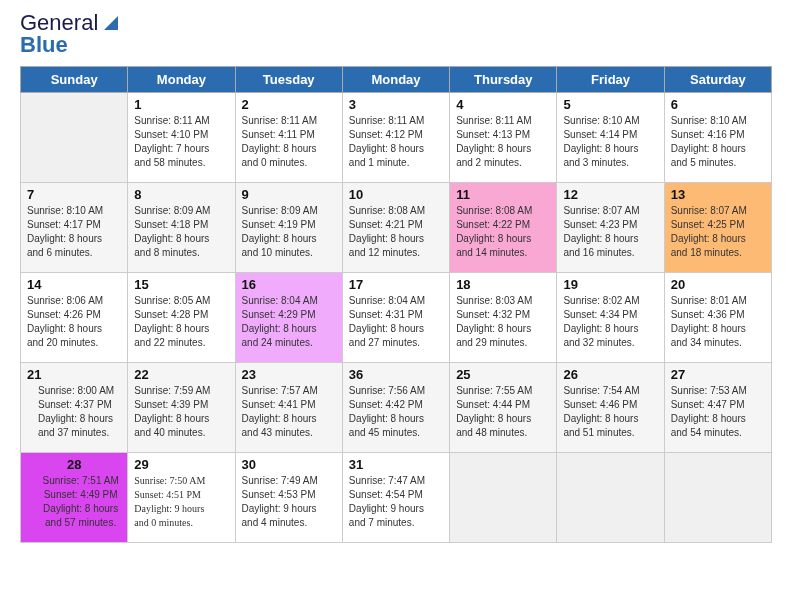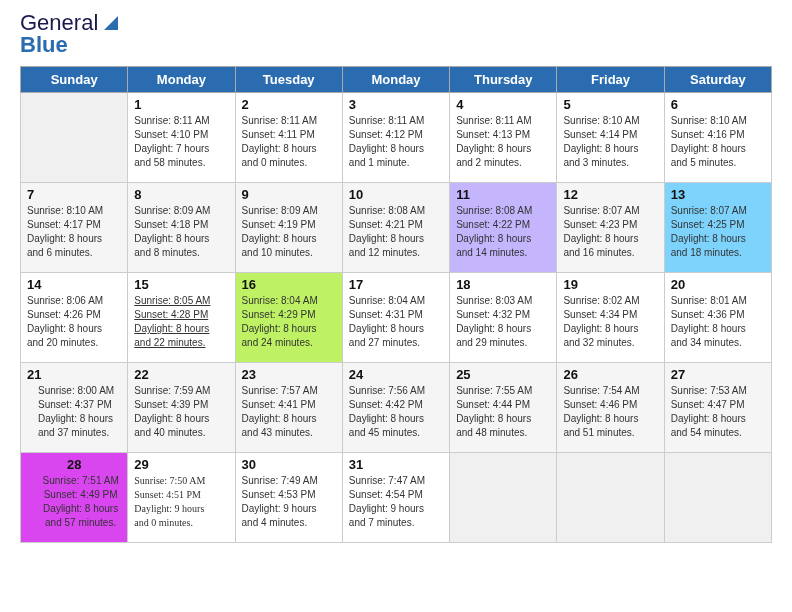--- a/index.html
+++ b/index.html
@@ -191,58 +191,58 @@
 Daylight: 8 hours
 and 10 minutes.</div>
           </td>
           <td style="background: rgb(245, 245, 245);">
             <span class="day-number">10</span>
             <div class="day-info" style="white-space: pre-line;">Sunrise: 8:08 AM
 Sunset: 4:21 PM
 Daylight: 8 hours
 and 12 minutes.</div>
           </td>
-          <td style="background: #c4b5fd;">
+          <td style="background: #f9a8d4;">
             <span class="day-number">11</span>
             <div class="day-info" style="white-space: pre-line;">Sunrise: 8:08 AM
 Sunset: 4:22 PM
 Daylight: 8 hours
 and 14 minutes.</div>
           </td>
           <td style="background: rgb(245, 245, 245);">
             <span class="day-number">12</span>
             <div class="day-info" style="white-space: pre-line;">Sunrise: 8:07 AM
 Sunset: 4:23 PM
 Daylight: 8 hours
 and 16 minutes.</div>
           </td>
-          <td style="background: #7dd3fc;">
+          <td style="background: #fdba74;">
             <span class="day-number">13</span>
             <div class="day-info" style="white-space: pre-line;">Sunrise: 8:07 AM
 Sunset: 4:25 PM
 Daylight: 8 hours
 and 18 minutes.</div>
           </td>
         </tr>
         <tr>
           <td style="background: rgb(255, 255, 255); margin-left: 20px;">
             <span class="day-number">14</span>
             <div class="day-info" style="white-space: pre-line;">Sunrise: 8:06 AM
 Sunset: 4:26 PM
 Daylight: 8 hours
 and 20 minutes.</div>
           </td>
           <td style="background: rgb(255, 255, 255);">
             <span class="day-number">15</span>
-            <div class="day-info" style="white-space: pre-line; text-decoration: underline;">Sunrise: 8:05 AM
+            <div class="day-info" style="white-space: pre-line;">Sunrise: 8:05 AM
 Sunset: 4:28 PM
 Daylight: 8 hours
 and 22 minutes.</div>
           </td>
-          <td style="background: #bef264;">
+          <td style="background: #f0abfc;">
             <span class="day-number">16</span>
             <div class="day-info" style="white-space: pre-line;">Sunrise: 8:04 AM
 Sunset: 4:29 PM
 Daylight: 8 hours
 and 24 minutes.</div>
           </td>
           <td style="background: rgb(255, 255, 255);">
             <span class="day-number">17</span>
             <div class="day-info" style="white-space: pre-line;">Sunrise: 8:04 AM
 Sunset: 4:31 PM
@@ -287,21 +287,21 @@
 and 40 minutes.</div>
           </td>
           <td style="background: rgb(245, 245, 245);">
             <span class="day-number">23</span>
             <div class="day-info" style="white-space: pre-line;">Sunrise: 7:57 AM
 Sunset: 4:41 PM
 Daylight: 8 hours
 and 43 minutes.</div>
           </td>
           <td style="background: rgb(245, 245, 245);">
-            <span class="day-number">24</span>
+            <span class="day-number">36</span>
             <div class="day-info" style="white-space: pre-line;">Sunrise: 7:56 AM
 Sunset: 4:42 PM
 Daylight: 8 hours
 and 45 minutes.</div>
           </td>
           <td style="background: rgb(245, 245, 245);">
             <span class="day-number">25</span>
             <div class="day-info" style="white-space: pre-line;">Sunrise: 7:55 AM
 Sunset: 4:44 PM
 Daylight: 8 hours

